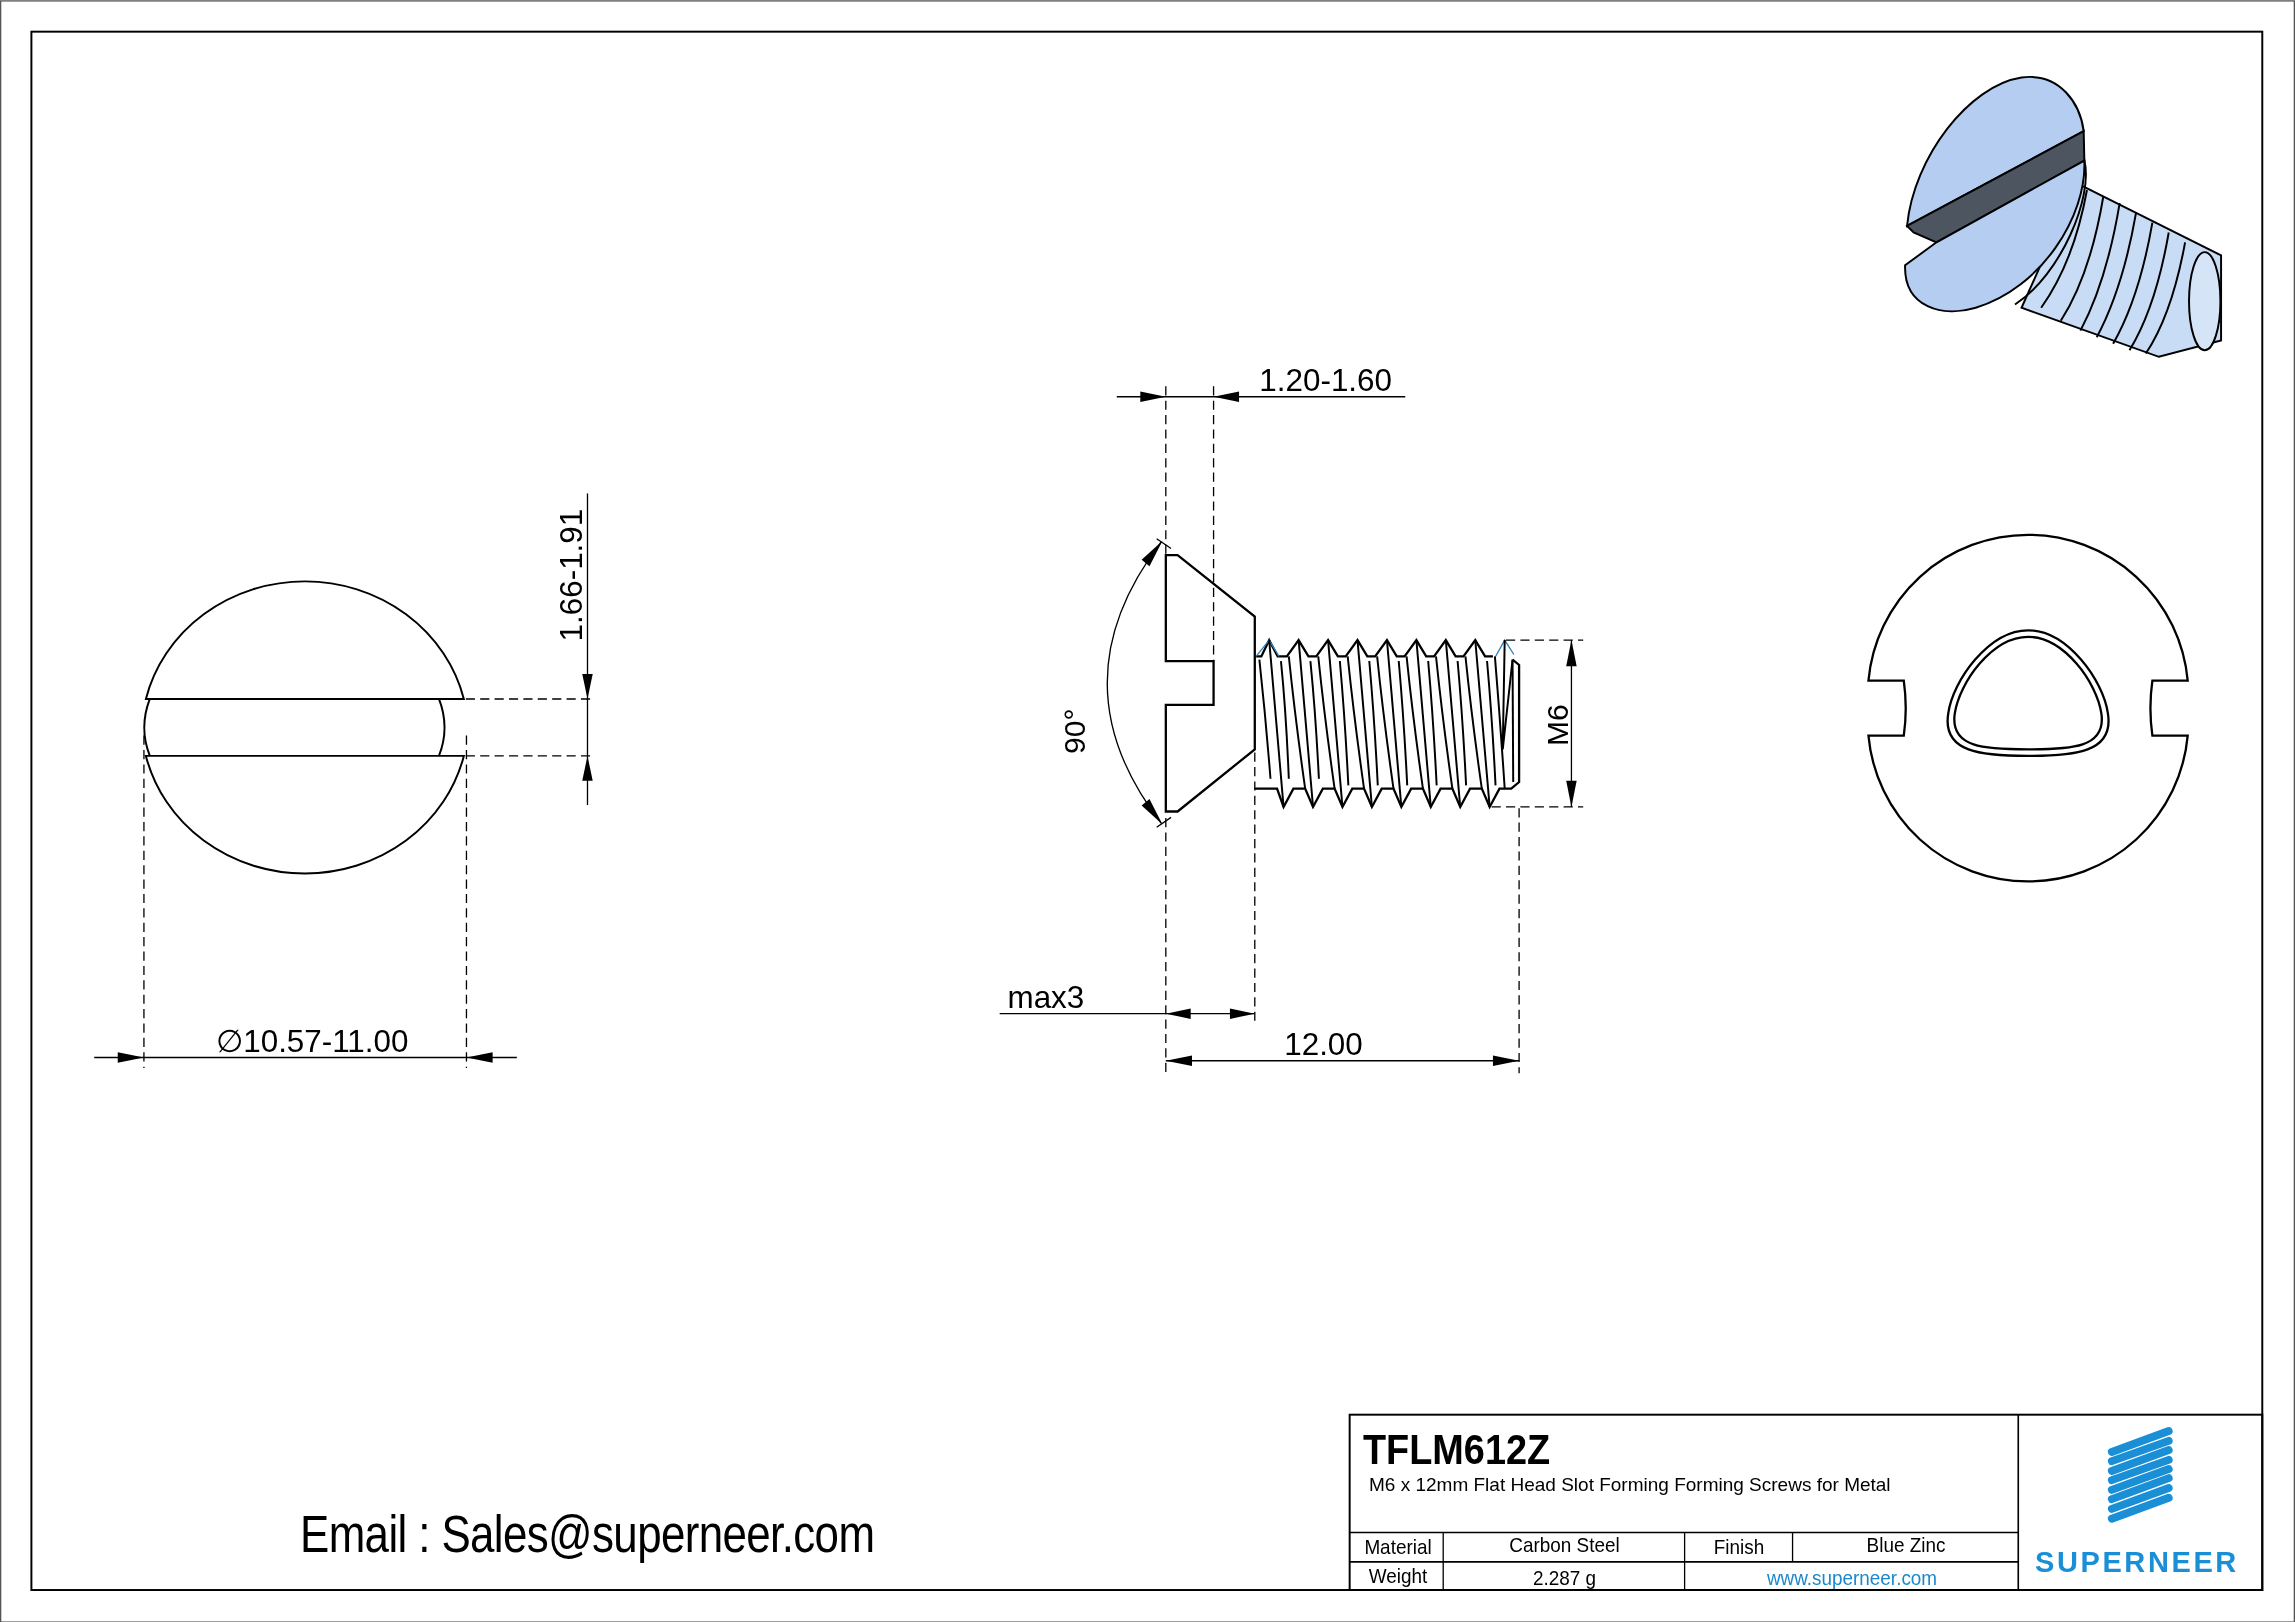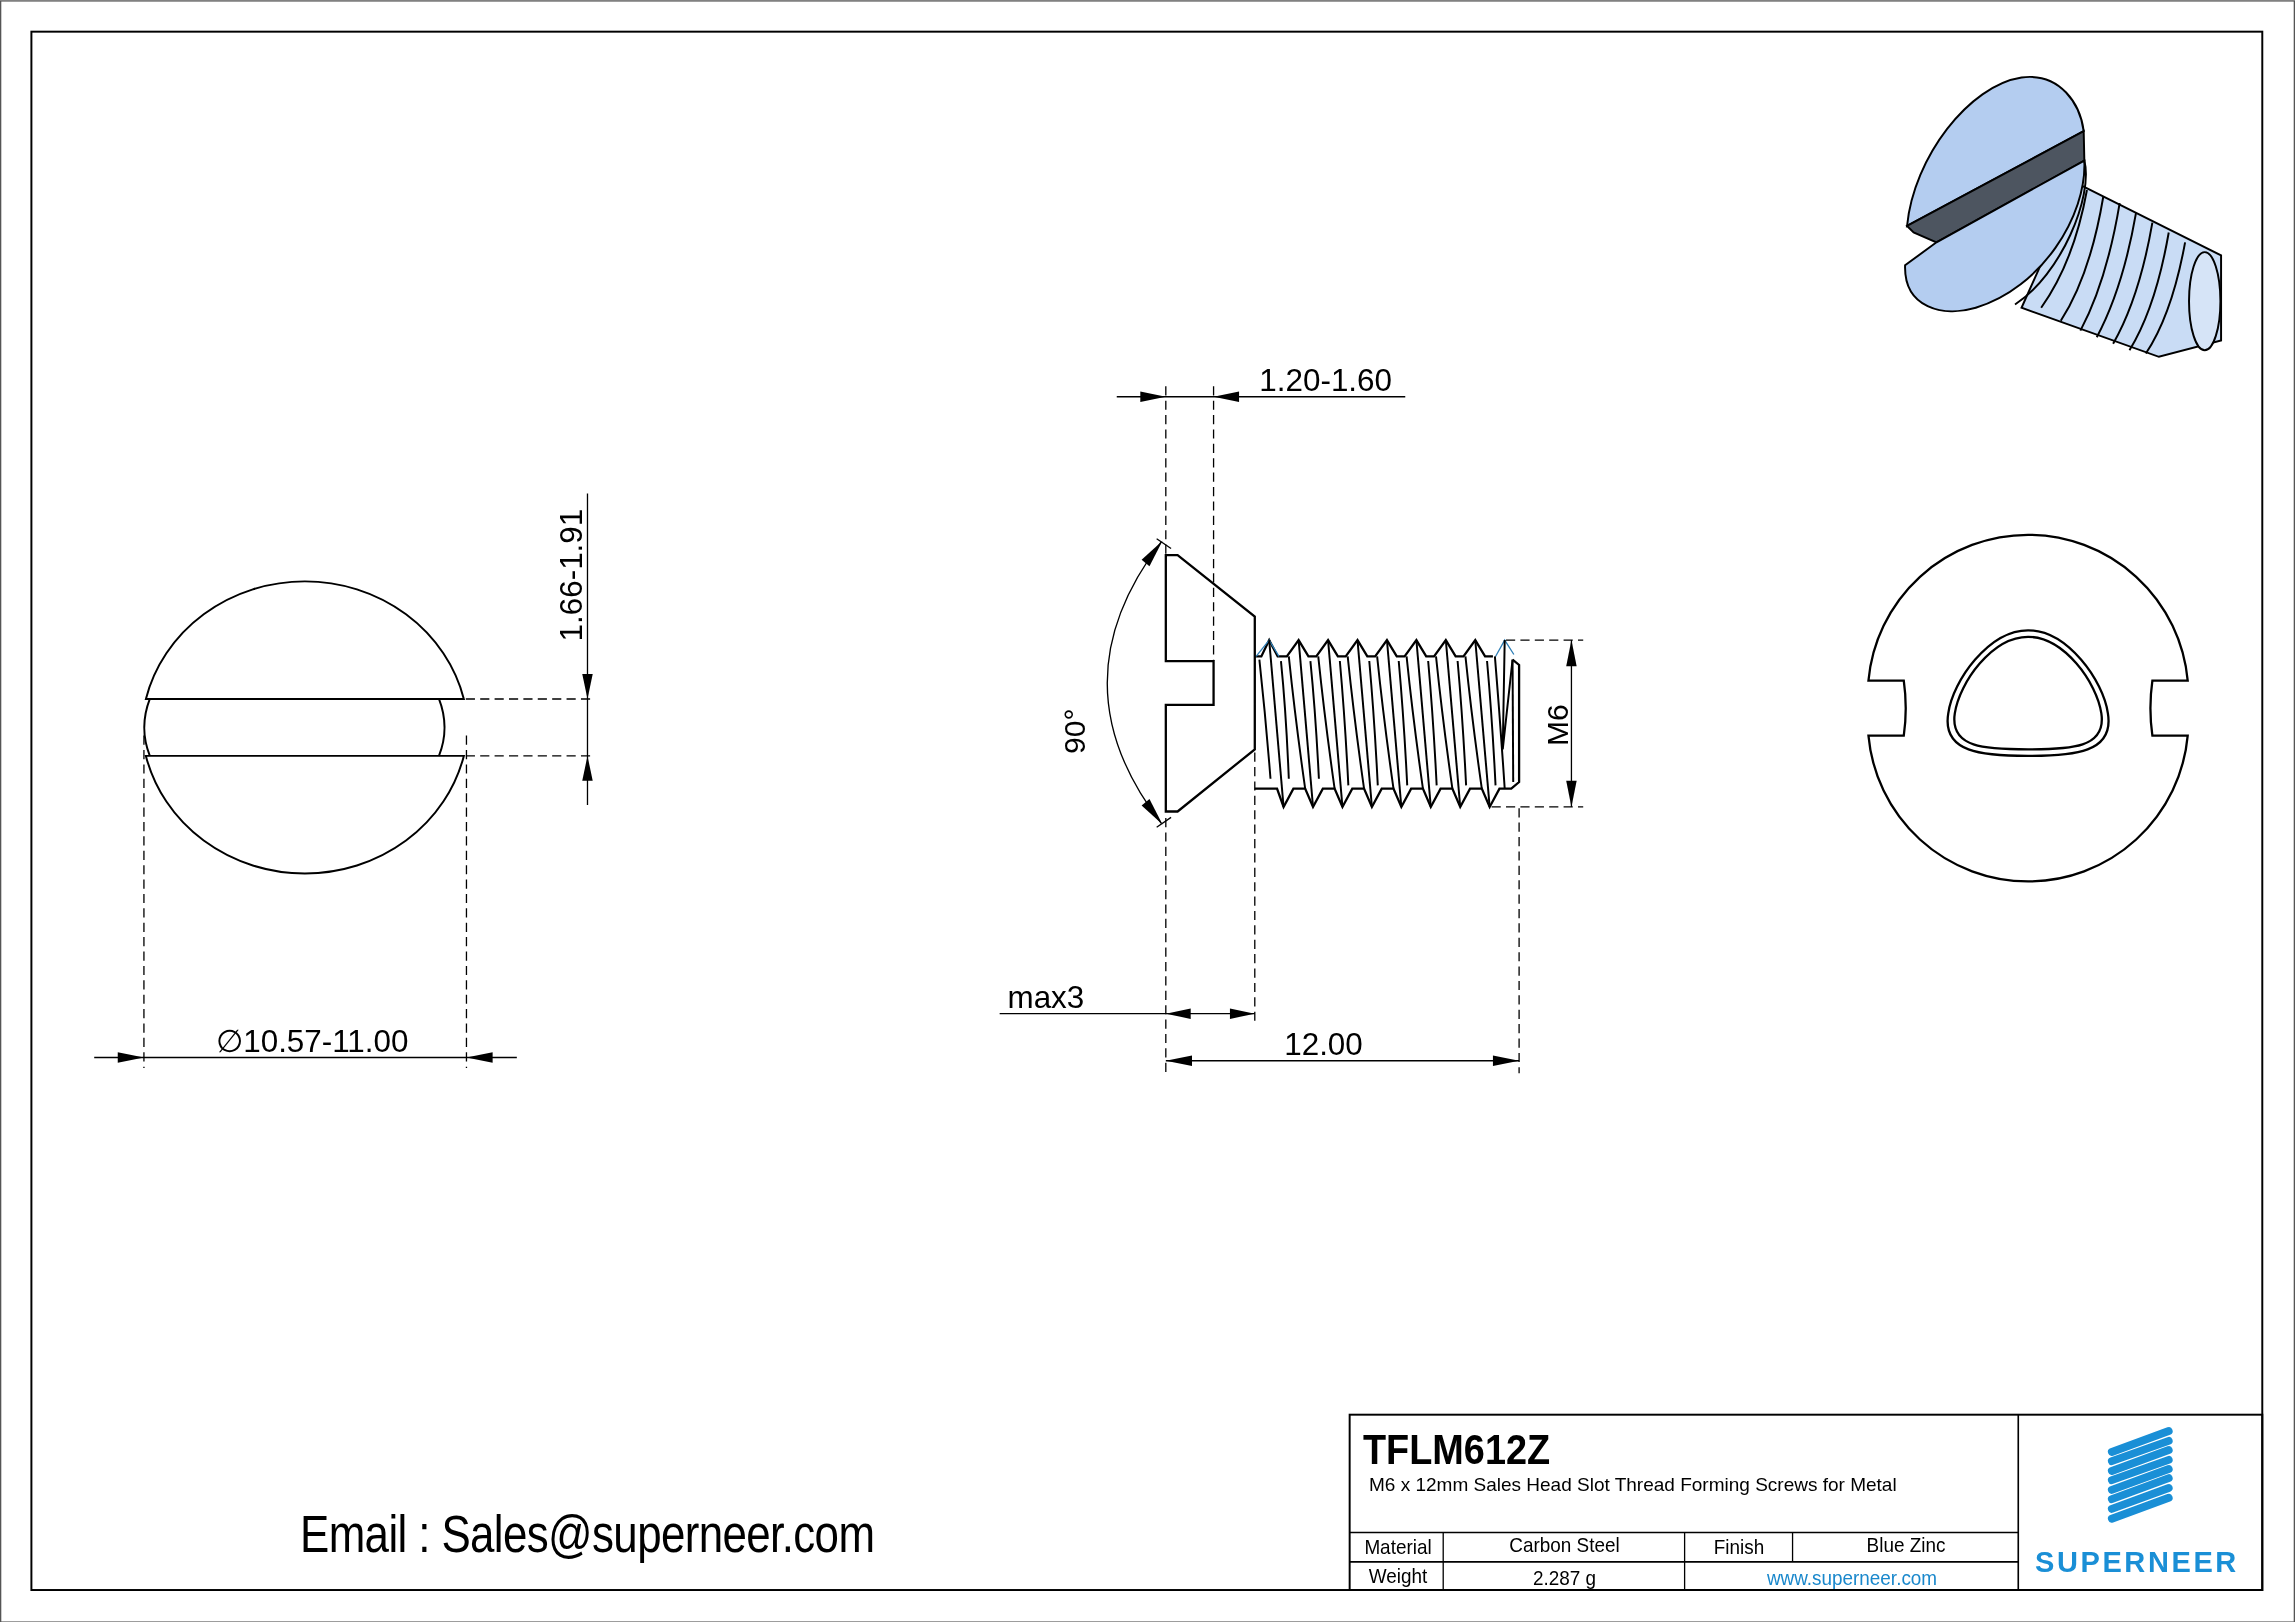--- a/index.html
+++ b/index.html
@@ -168,21 +168,21 @@
     <line x1="3228" y1="2248" x2="3315" y2="2216"></line>
     <line x1="3228" y1="2262" x2="3315" y2="2231"></line>
     <line x1="3228" y1="2277" x2="3315" y2="2245"></line>
     <line x1="3228" y1="2291" x2="3315" y2="2259"></line>
     <line x1="3228" y1="2306" x2="3315" y2="2274"></line>
     <line x1="3228" y1="2321" x2="3315" y2="2289"></line>
   </g>
 </svg>
 
 <div class="tb-title">TFLM612Z</div>
-<div class="tb-desc">M6 x 12mm Sales Head Slot Thread Forming Screws for Metal</div>
+<div class="tb-desc">M6 x 12mm Flat Head Slot Forming Forming Screws for Metal</div>
 
 <div class="tb-cell" style="left:1352px; top:1535px; width:92px;">Material</div>
 <div class="tb-cell" style="left:1444px; top:1533px; width:241px;">Carbon Steel</div>
 <div class="tb-cell" style="left:1685px; top:1535px; width:108px;">Finish</div>
 <div class="tb-cell" style="left:1793px; top:1533px; width:226px;">Blue Zinc</div>
 <div class="tb-cell" style="left:1352px; top:1564px; width:92px;">Weight</div>
 <div class="tb-cell" style="left:1444px; top:1566px; width:241px;">2.287 g</div>
 <div class="tb-cell tb-link" style="left:1685px; top:1566px; width:334px;">www.superneer.com</div>
 
 <div class="logo-text">SUPERNEER</div>

